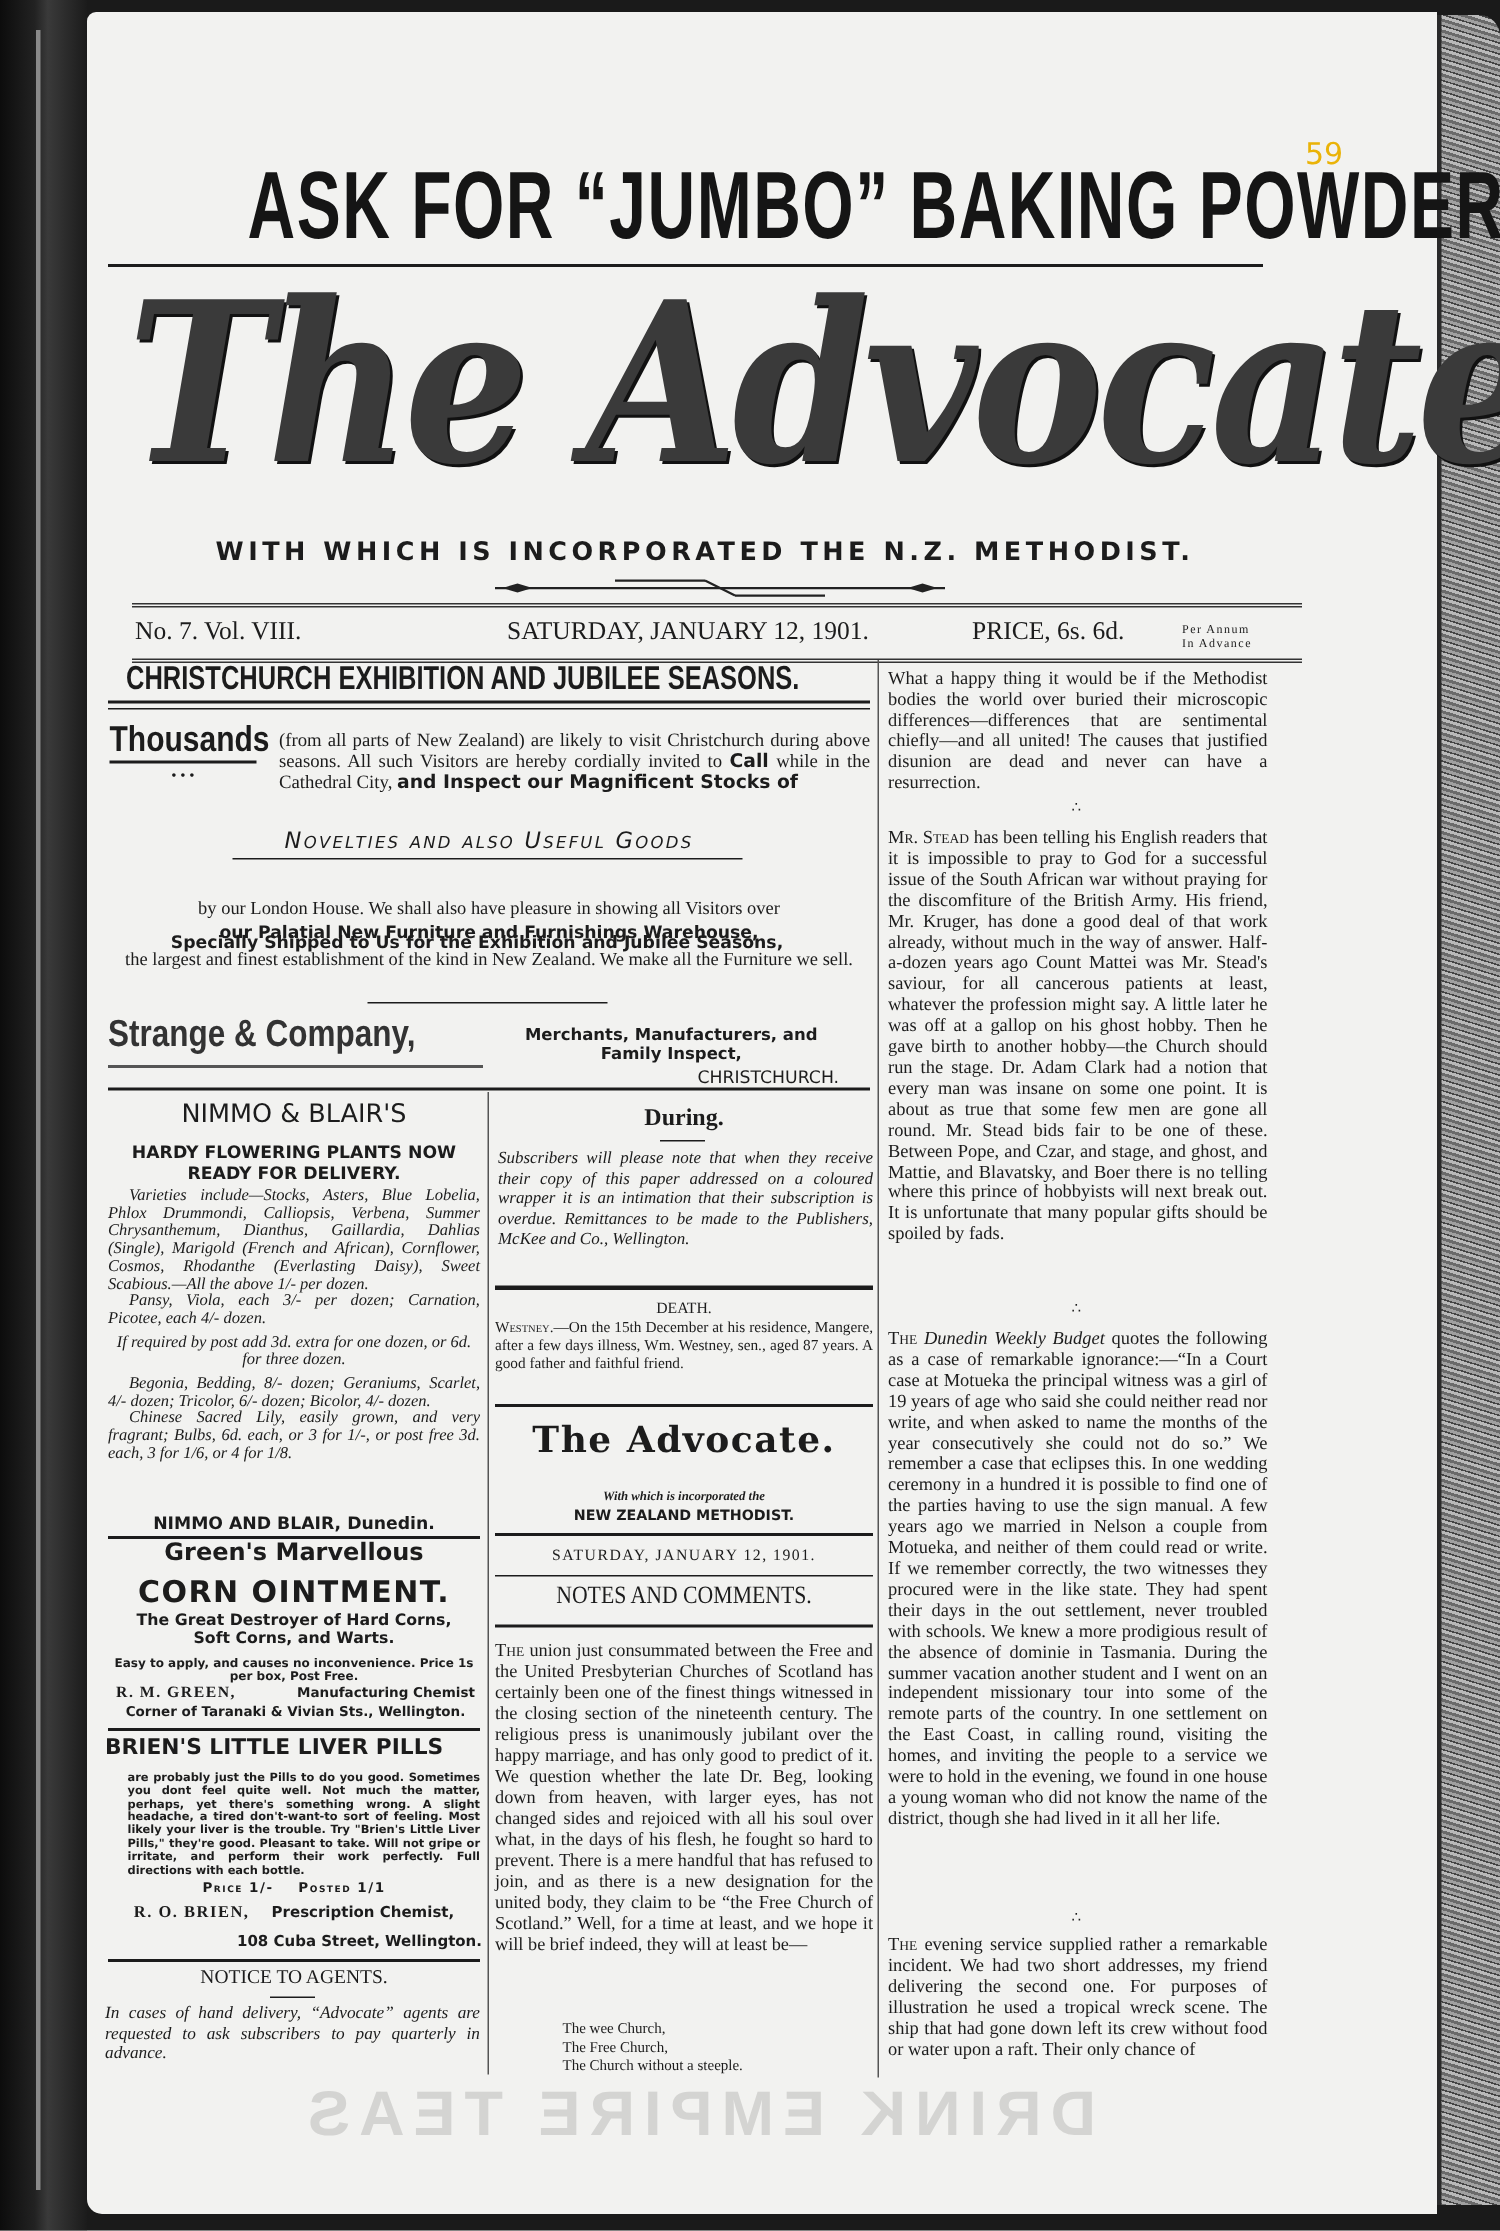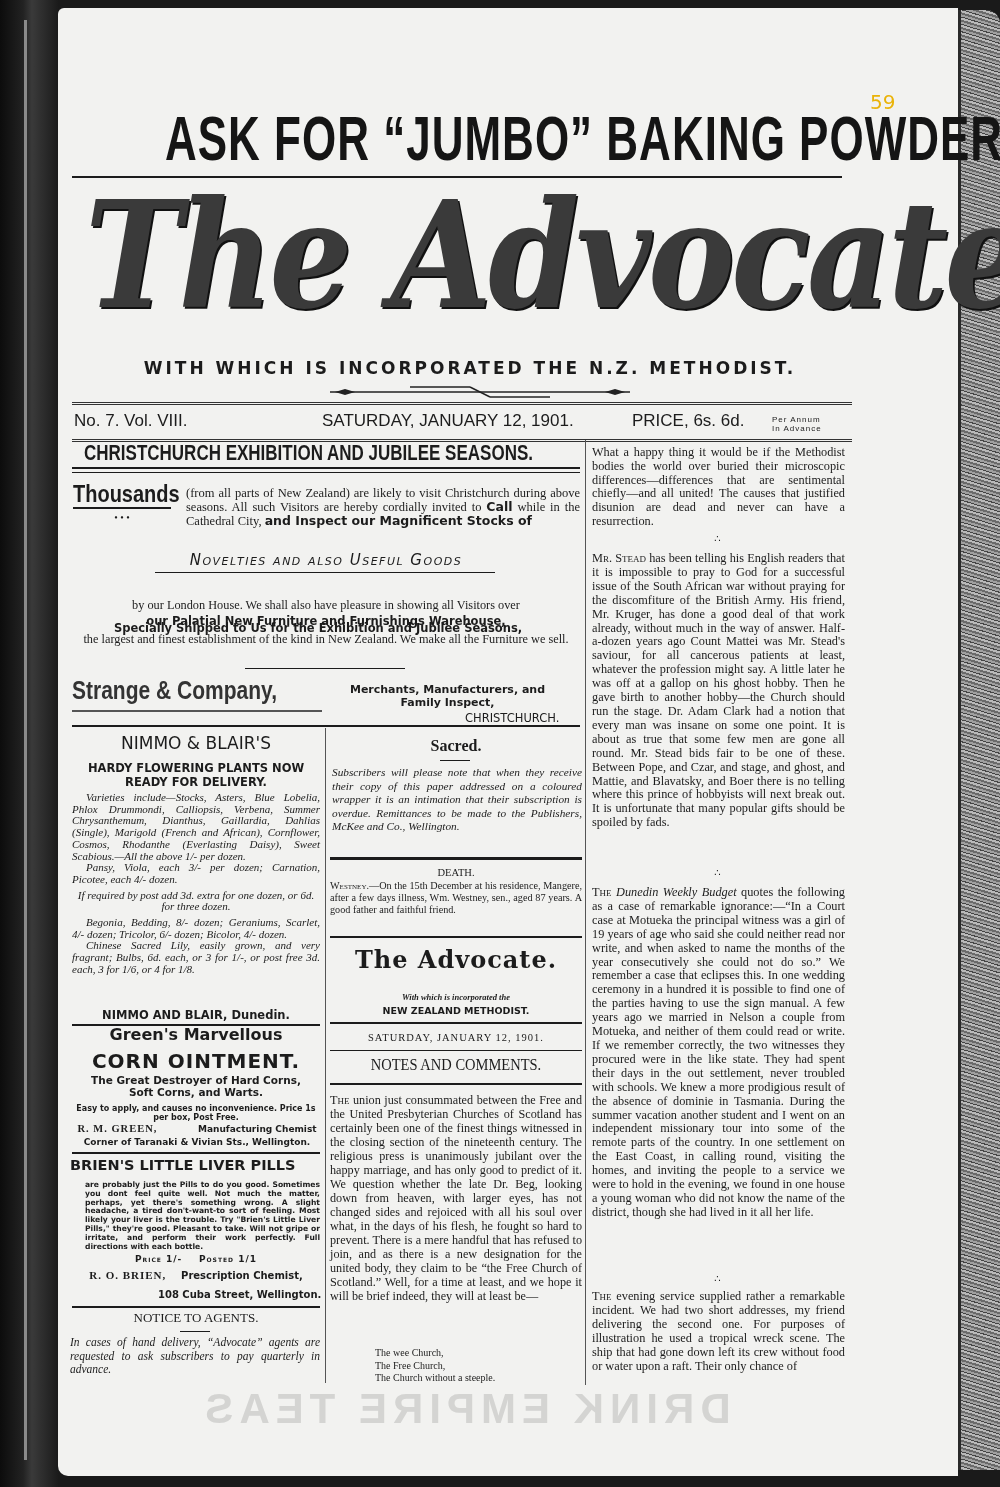--- a/index.html
+++ b/index.html
@@ -44,23 +44,23 @@
     font-size: 148px; line-height: 170px; letter-spacing: -4px; color: #3a3a3a;
     transform: scaleX(0.88); transform-origin: left top; white-space: nowrap;
     text-shadow: 2px 2px 0 #111;
   }
   .subtitle {
     position: absolute; left: 100px; top: 358px; width: 740px; text-align: center;
     font-family: "DejaVu Sans", sans-serif; font-weight: bold; font-size: 17px; letter-spacing: 3px;
   }
   .flourish { position: absolute; left: 330px; top: 382px; width: 300px; height: 20px; }
   .dateline {
-    position: absolute; left: 72px; top: 402px; width: 780px; height: 34px;
+    position: absolute; left: 88px; top: 402px; width: 780px; height: 34px;
     border-top: 3px double #333; border-bottom: 3px double #333;
-    font-family: Liberation Sans, sans-serif; font-size: 17px;
+    font-family: Liberation Serif, serif; font-size: 17px;
   }
   .dateline span { position: absolute; top: 6px; white-space: nowrap; }
   .dateline .perannum { font-size: 8px; line-height: 9px; top: 10px; letter-spacing: 1px; }
   .col { position: absolute; font-family: "Liberation Serif", serif; font-size: 12.3px; line-height: 14px; }
   .justify { text-align: justify; }
   .center { text-align: center; }
   .sans { font-family: "DejaVu Sans", sans-serif; }
   .bold { font-weight: bold; }
   .italic { font-style: italic; }
   .cond { font-family: "Liberation Sans", sans-serif; font-weight: bold; transform-origin: left top; white-space: nowrap; }
@@ -168,21 +168,21 @@
 <div class="col center" style="left:72px;top:1268px;width:248px;font-size:11px;">
   <b style="letter-spacing:1px;">R. O. BRIEN,</b> <b class="sans" style="font-size:10px;margin-left:12px;">Prescription Chemist,</b>
 </div>
 <div class="col sans bold" style="left:158px;top:1288px;font-size:10px;">108 Cuba Street, Wellington.</div>
 <div class="rule" style="left:72px;top:1306px;width:248px;height:2px;"></div>
 
 <div class="col center" style="left:72px;top:1311px;width:248px;font-size:13px;">NOTICE TO AGENTS.</div>
 <div class="rule" style="left:180px;top:1331px;width:30px;height:1px;"></div>
 <div class="col italic justify" style="left:70px;top:1336px;width:250px;padding-left:0;text-indent:0;font-size:11.5px;line-height:13.5px;">In cases of hand delivery, “Advocate” agents are requested to ask subscribers to pay quarterly in advance.</div>
 
-<div class="col center bold" style="left:330px;top:739px;width:252px;font-size:16px;">Sacred.</div>
+<div class="col center bold" style="left:330px;top:739px;width:252px;font-size:16px;">During.</div>
 <div class="rule" style="left:440px;top:760px;width:30px;height:1px;"></div>
 <div class="col italic justify" style="left:332px;top:766px;width:250px;font-size:11.3px;line-height:13.5px;">Subscribers will please note that when they receive their copy of this paper addressed on a coloured wrapper it is an intimation that their subscription is overdue. Remittances to be made to the Publishers, McKee and Co., Wellington.</div>
 <div class="rule" style="left:330px;top:857px;width:252px;height:2.5px;"></div>
 <div class="col center" style="left:330px;top:866px;width:252px;font-size:10.5px;">DEATH.</div>
 <div class="col justify" style="left:330px;top:880px;width:252px;font-size:10.2px;line-height:12.2px;">
   <span class="small-caps">Westney.</span><span>—On the 15th December at his residence, Mangere, after a few days illness, Wm. Westney, sen., aged 87 years. A good father and faithful friend.</span>
 </div>
 <div class="rule" style="left:330px;top:936px;width:252px;height:2px;"></div>
 
 <div class="col center bold" style="left:330px;top:946px;width:252px;font-size:24px;line-height:28px;font-family:'DejaVu Serif',serif;letter-spacing:1px;">The Advocate.</div>

